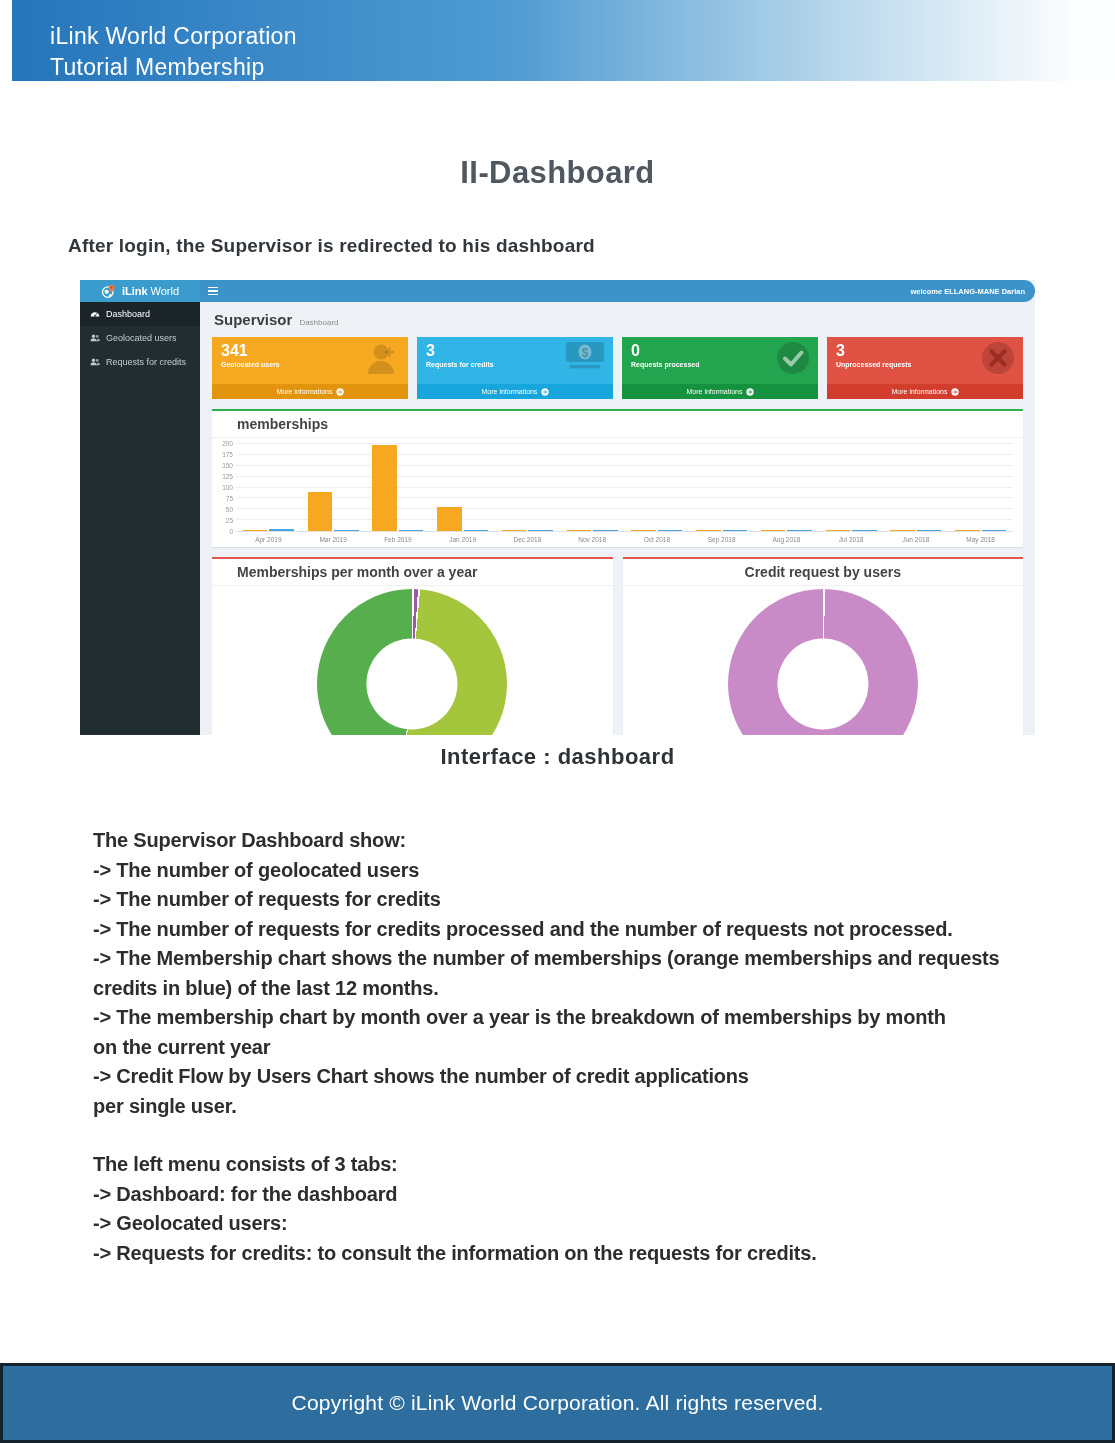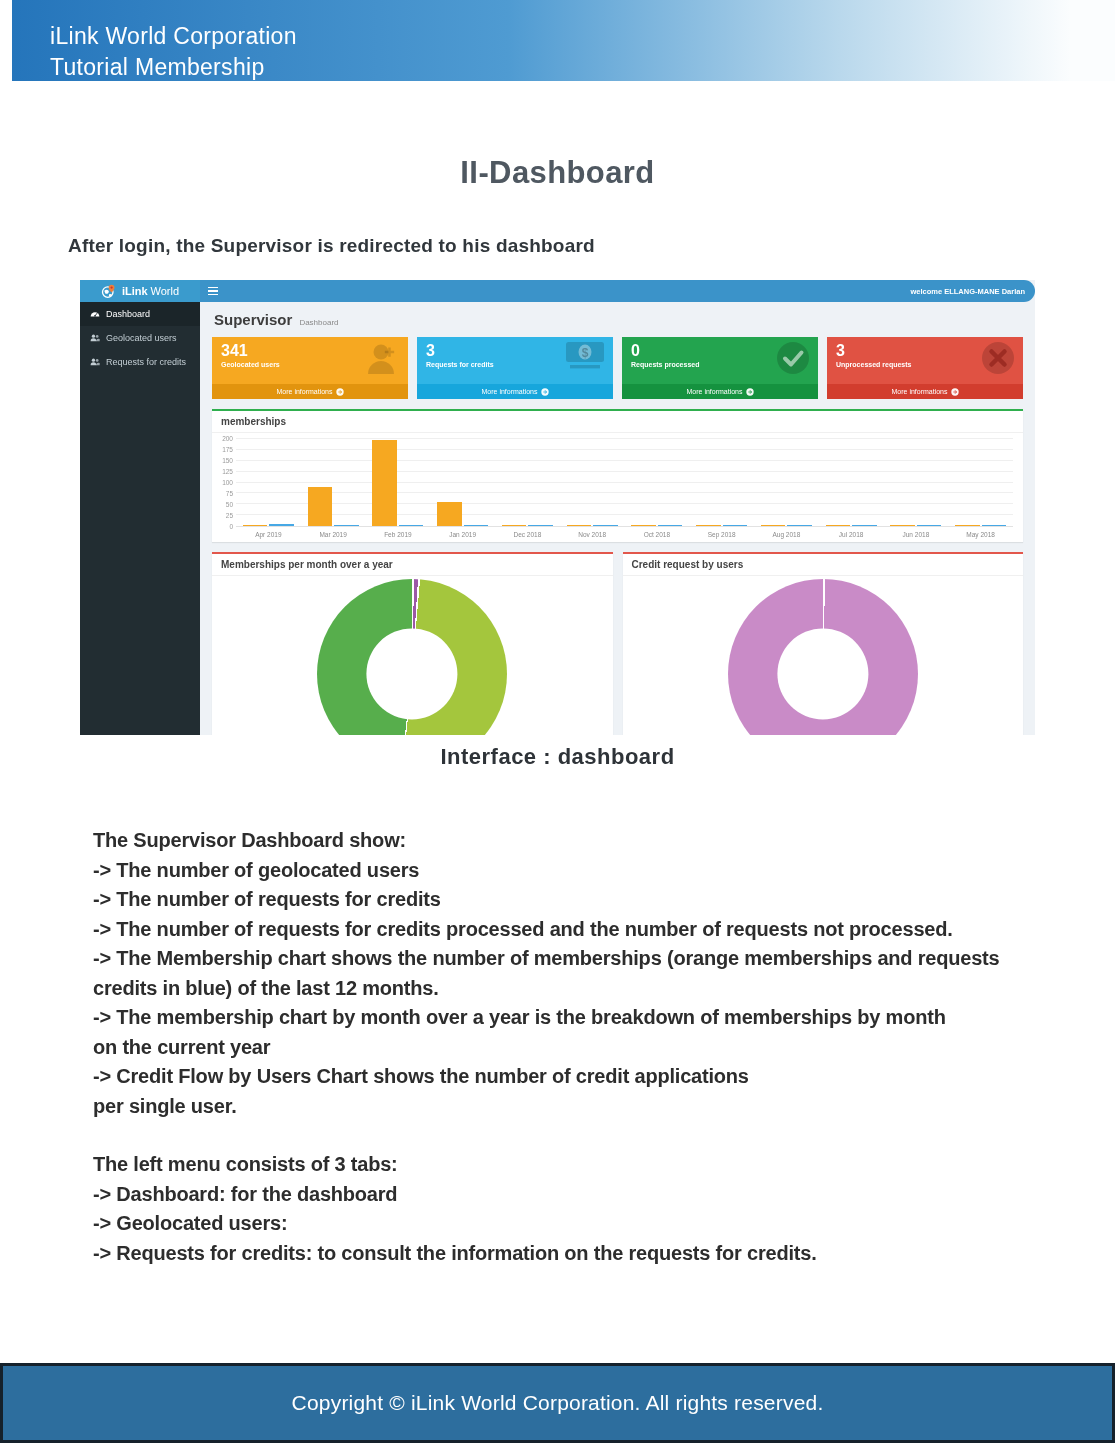--- a/index.html
+++ b/index.html
@@ -54,21 +54,21 @@
   .content-head .s { font-size: 8px; color: #8a8a8a; }
 
   .cards-row { display:flex; gap: 9px; margin-bottom: 10px; }
   .stat-card { position: relative; flex:1; height: 62px; border-radius: 0; color: #fff; overflow:hidden; }
   .card-value { font-size: 16px; font-weight: bold; padding: 5px 0 0 9px; line-height: 17px; }
   .card-label { font-size: 7px; font-weight: bold; padding: 2px 0 0 9px; }
   .card-icon { position: absolute; top: 3px; right: 7px; }
   .card-footer { position:absolute; left:0; right:0; bottom:0; height: 15px; display:flex; align-items:center; justify-content:center; gap:3px; font-size: 7px; color:#fff; cursor:pointer; }
 
   .panel { background:#fff; border-top: 2px solid #2faf4e; box-shadow: 0 1px 1px rgba(0,0,0,0.08); }
-  .panel-head { font-size: 10px; font-weight: bold; color: #444; padding: 5px 9px; border-bottom: 1px solid #f0f0f0; }
+  .panel-head { font-size: 14px; font-weight: bold; color: #444; padding: 5px 25px; border-bottom: 1px solid #f0f0f0; }
   .panel-memberships { margin-bottom: 10px; }
 
   .chart-wrap { display: flex; padding: 6px 10px 2px 4px; }
   .yticks { position: relative; width: 20px; height: 88px; }
   .yticks span { position:absolute; right: 3px; font-size: 6.5px; color:#9a9a9a; transform: translateY(3px); }
   .bar-plot { position: relative; flex: 1; height: 88px; border-bottom: 1px solid #e2e2e2; display:flex; align-items:flex-end; }
   .gridline { position:absolute; left:0; right:0; height:1px; background:#efefef; }
   .bar-group { position: relative; flex:1; height:100%; display:flex; align-items:flex-end; justify-content:center; gap:2px; }
   .bar { width: 38%; min-height: 1px; }
   .xlabels { display:flex; margin-left: 20px; padding: 2px 10px 4px 4px; }
@@ -315,21 +315,21 @@
 
       <div class="donut-row">
         <div class="panel donut-panel" id="panel-donut-1" style="border-top-color: rgb(226, 87, 76);">
           <div class="panel-head">Memberships per month over a year</div>
           <div class="donut-area">
             <div class="donut" id="donut-1" style="background: conic-gradient(rgb(255, 255, 255) 0%, rgb(255, 255, 255) 0.35%, rgb(155, 89, 166) 0.35%, rgb(155, 89, 166) 1%, rgb(255, 255, 255) 1%, rgb(255, 255, 255) 1.35%, rgb(164, 198, 61) 1.35%, rgb(164, 198, 61) 51.5%, rgb(255, 255, 255) 51.5%, rgb(255, 255, 255) 51.85%, rgb(87, 174, 76) 51.85%, rgb(87, 174, 76) 100%);">
               <div class="donut-hole" style="width: 48%; height: 48%;"></div>
             </div>
           </div>
         </div>
-        <div class="panel donut-panel" id="panel-donut-2" style="border-top-color: rgb(226, 87, 76);">
+        <div class="panel donut-panel" id="panel-donut-2" style="border-top-color: rgb(226, 87, 76); text-align: center;">
           <div class="panel-head">Credit request by users</div>
           <div class="donut-area">
             <div class="donut" id="donut-2" style="background: conic-gradient(rgb(255, 255, 255) 0%, rgb(255, 255, 255) 0.35%, rgb(201, 139, 199) 0.35%, rgb(201, 139, 199) 100%);">
               <div class="donut-hole" style="width: 48%; height: 48%;"></div>
             </div>
           </div>
         </div>
       </div>
 
     </div>

